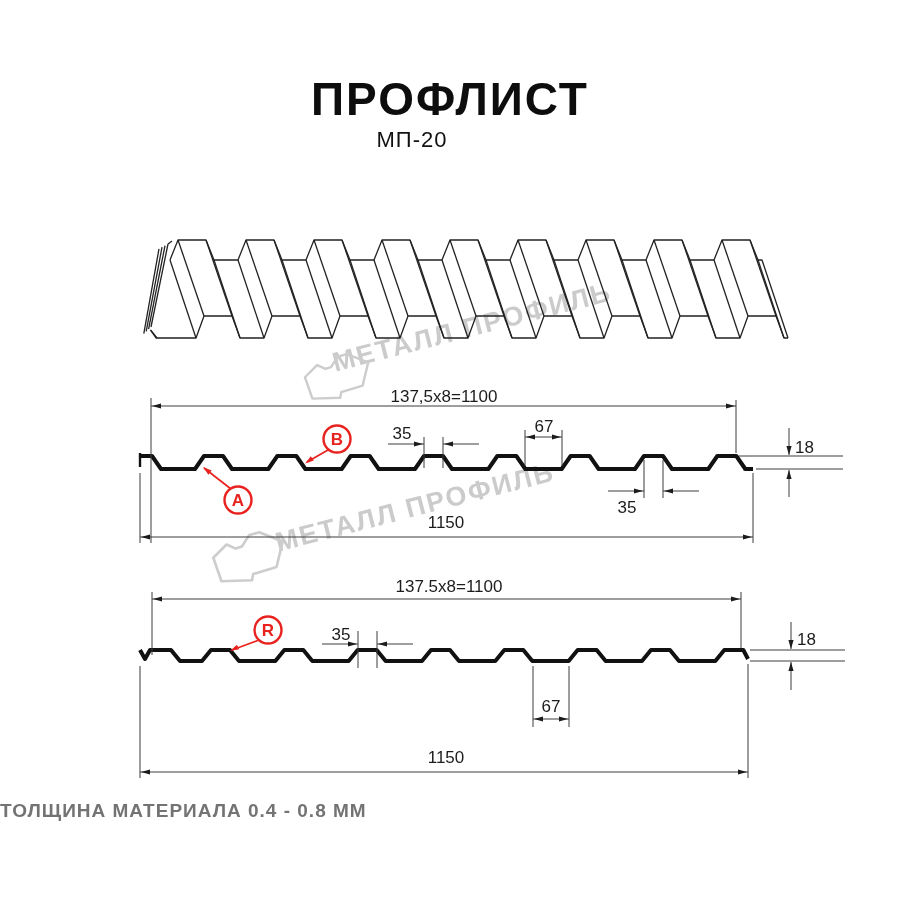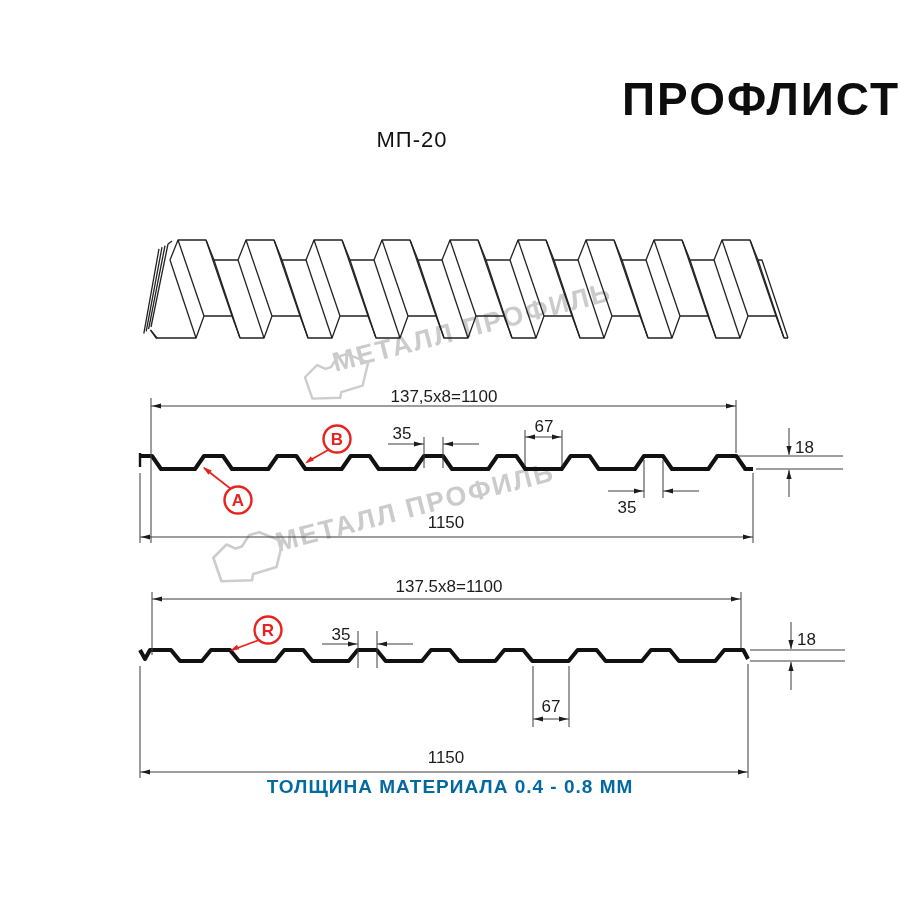--- a/index.html
+++ b/index.html
@@ -1,24 +1,24 @@
 <!DOCTYPE html>
 <html><head>
 <meta charset="utf-8">
 <style>
   html,body{margin:0;padding:0;}
   body{width:900px;height:900px;position:relative;background:#ffffff;overflow:hidden;
        font-family:"Liberation Sans",sans-serif;}
   .abs{position:absolute;}
-  .title{left:0;top:72px;width:900px;text-align:right;font-size:46px;font-weight:bold;
+  .title{left:0;top:72px;width:900px;text-align:center;font-size:46px;font-weight:bold;
          letter-spacing:2px;color:#0d0d0d;}
   .model{left:0;top:127px;width:824px;text-align:center;font-size:22px;font-weight:400;
          letter-spacing:1px;color:#111;}
-  .footer{left:0;top:776px;width:900px;text-align:center;font-size:19px;font-weight:600;
-          letter-spacing:1px;color:#0369a1;}
+  .footer{left:0;top:800px;width:900px;font-size:19px;font-weight:600;
+          letter-spacing:1px;color:#737373;}
   .wm-text{font-size:27px;font-weight:bold;letter-spacing:2px;color:#cbcbcb;
            white-space:nowrap;transform-origin:left center;}
   .wm1{left:333px;top:348px;transform:rotate(-14.5deg);}
   .wm2{left:276px;top:528px;transform:rotate(-14.5deg);}
   svg{position:absolute;left:0;top:0;}
   text{font-family:"Liberation Sans",sans-serif;}
   .dimtxt{font-size:17px;fill:#1c1c1c;}
   .redtxt{font-size:17px;font-weight:bold;fill:#e8231f;}
 </style>
 </head>

